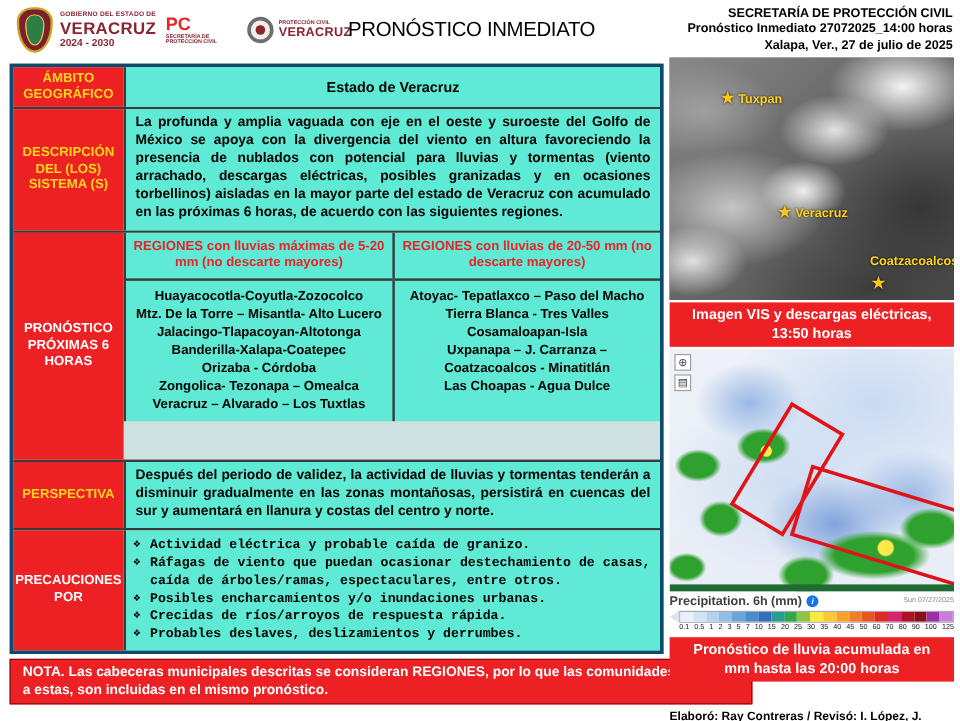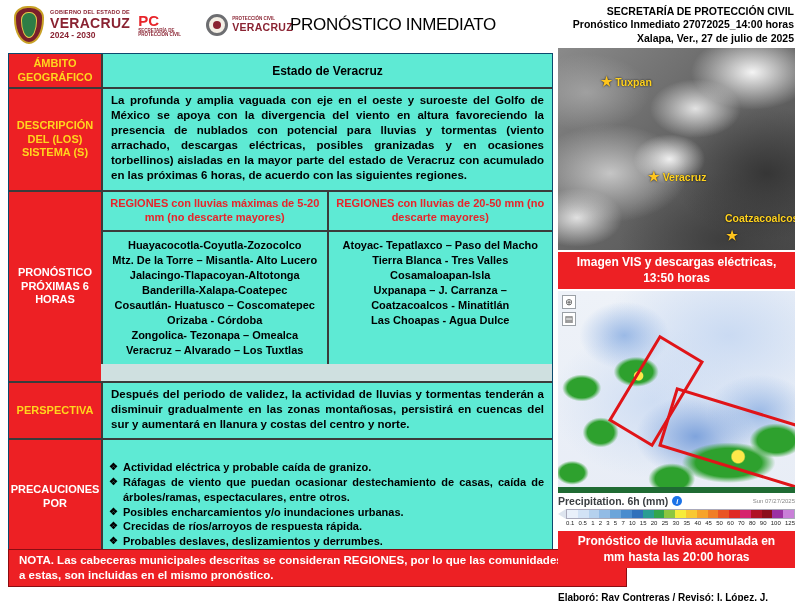--- a/index.html
+++ b/index.html
@@ -29,21 +29,21 @@
     background:#f4efe6; position:relative; flex:0 0 auto; }
   .pcv-badge::after { content:""; position:absolute; inset:4px; border-radius:50%; background:#8a2332; }
   .pcv-text { line-height:1.05; color:#8a2332; }
   .pcv-top { font-size:4.5px; font-weight:bold; }
   .pcv-name { font-size:10.5px; font-weight:bold; letter-spacing:.3px; }
   .title { flex:1; text-align:center; font-size:17px; font-weight:normal; color:#000; letter-spacing:-.3px; }
   .orgblock { width:252px; text-align:right; font-weight:bold; font-size:10.5px;
     line-height:1.3; padding-right:6px; color:#000; }
 
   
-  .left-table { position:absolute; top:53px; left:8px; width:545px; border:1px solid #0c4a6e; background:#cfe0e0; }
+  .left-table { position:absolute; top:53px; left:8px; width:545px; border:3px solid #0c4a6e; background:#cfe0e0; }
   .trow { display:flex; border-bottom:2px solid #3b3b3b; }
   .trow:last-child { border-bottom:none; }
   .tlabel { width:92px; flex:0 0 auto; background:#ed2024; display:flex; align-items:center;
     justify-content:center; text-align:center; font-weight:bold; font-size:11px; padding:2px; line-height:1.25; }
   .tlabel.yellow { color:#ffd51e; }
   .tlabel.white { color:#fff; }
   .tcontent { flex:1; background:#5eead4; border-left:2px solid #3b3b3b; }
   .r1 { min-height:35px; }
   .r2 { min-height:103px; }
   .r3 { min-height:191px; }
@@ -52,21 +52,21 @@
   .center-val { display:flex; align-items:center; justify-content:center; font-weight:bold; font-size:12px; }
   .para { padding:4px 8px; font-weight:bold; font-size:11.5px; line-height:1.3; text-align:justify; }
   .regions-wrap { display:flex; height:100%; }
   .regcol { flex:1; display:flex; flex-direction:column; }
   .regcol + .regcol { border-left:2px solid #3b3b3b; }
   .reghead { border-bottom:2px solid #3b3b3b; color:#e8242a; font-weight:bold; font-size:11px;
     text-align:center; padding:4px 6px; line-height:1.25; min-height:40px;
     display:flex; align-items:center; justify-content:center; }
   .reglist { padding:6px 2px; text-align:center; }
   .region-line { font-weight:bold; font-size:11px; line-height:15px; }
-  .prec-list { padding:20px 8px 5px 6px; }
+  .prec-list { padding:6px 8px 5px 6px;font-family:Liberation Mono, monospace; }
   .prec-item { font-weight:bold; font-size:11px; line-height:1.35; text-align:justify; padding-left:14px; position:relative; }
   .prec-item::before { content:"\2756"; position:absolute; left:0; top:0; font-size:10px; }
 
   .nota { position:absolute; top:549px; left:8px; width:619px; min-height:37px; background:#ed2024;
     border:1px solid #8a0d12; color:#fff; font-weight:bold; font-size:11.5px; text-align:left;
     display:flex; align-items:center; justify-content:center; padding:3px 10px; line-height:1.3; }
 
   
   .right-col { position:absolute; top:48px; left:558px; width:248px; }
   .sat {
@@ -187,21 +187,20 @@
     <div class="trow r3">
       <div class="tlabel white">PRONÓSTICO PRÓXIMAS 6 HORAS</div>
       <div class="tcontent regions-wrap">
         <div class="regcol">
           <div class="reghead">REGIONES con lluvias máximas de 5-20 mm (no descarte mayores)</div>
           <div class="reglist">
               <div class="region-line">Huayacocotla-Coyutla-Zozocolco</div>
               <div class="region-line">Mtz. De la Torre – Misantla- Alto Lucero</div>
               <div class="region-line">Jalacingo-Tlapacoyan-Altotonga</div>
               <div class="region-line">Banderilla-Xalapa-Coatepec</div>
-              <div class="region-line">Cosautlán- Huatusco – Coscomatepec</div>
               <div class="region-line">Orizaba - Córdoba</div>
               <div class="region-line">Zongolica- Tezonapa – Omealca</div>
               <div class="region-line">Veracruz – Alvarado – Los Tuxtlas</div>
             </div>
         </div>
         <div class="regcol">
           <div class="reghead">REGIONES con lluvias de 20-50 mm (no descarte mayores)</div>
           <div class="reglist">
               <div class="region-line">Atoyac- Tepatlaxco – Paso del Macho</div>
               <div class="region-line">Tierra Blanca - Tres Valles</div>

